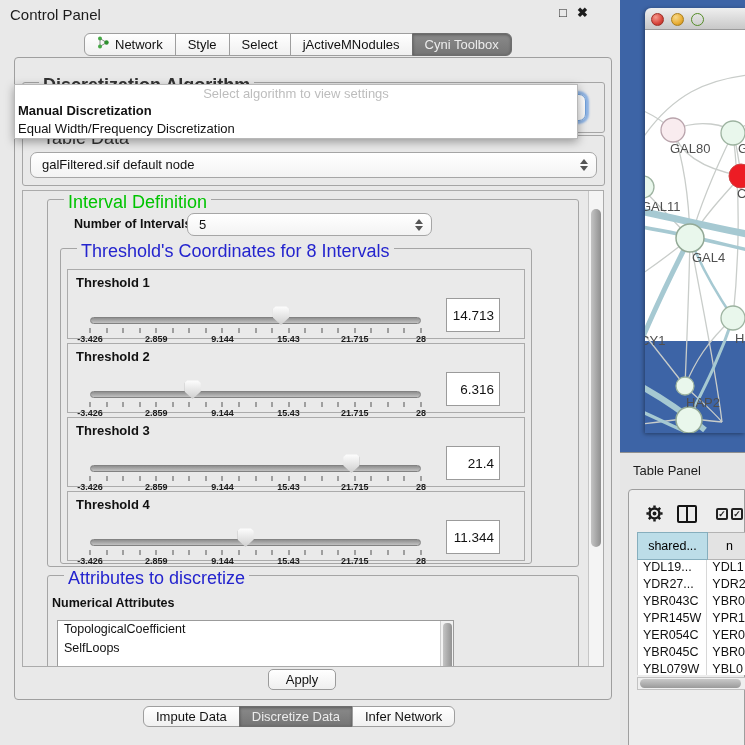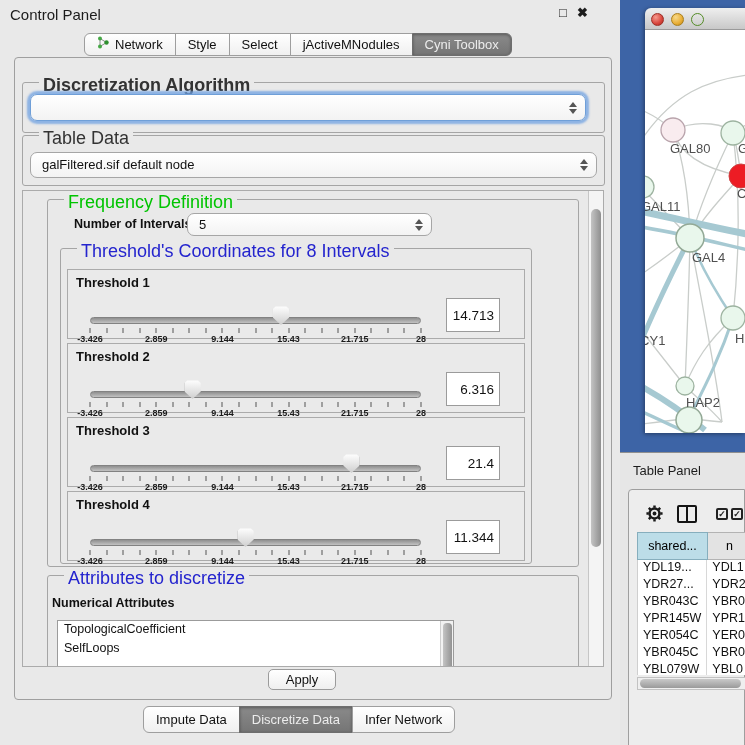--- a/index.html
+++ b/index.html
@@ -53,30 +53,30 @@
   .tlabels{position:absolute;left:0;top:57px;width:100%;height:10px;}
   .tlabels span{position:absolute;transform:translateX(-50%);font-size:9px;font-weight:bold;color:#1a1a1a;white-space:nowrap;}
   .valfield{position:absolute;left:378px;top:28px;width:54px;height:34px;border:1px solid #9B9B9B;
        background:#FFF;font-size:13.5px;text-align:right;padding:0 5px;color:#111;}
   .listbox{position:absolute;left:9px;top:44px;width:397px;height:90px;background:#FFF;border:1px solid #9B9B9B;overflow:hidden;}
   .listbox .li{font-size:12.5px;line-height:17px;padding-left:6px;color:#111;white-space:nowrap;}
   .lscroll{position:absolute;right:0;top:0;width:13px;height:100%;background:#F2F2F2;border-left:1px solid #CFCFCF;}
   .lthumb{position:absolute;left:2px;top:2px;width:9px;height:62px;border-radius:4px;background:linear-gradient(90deg,#C4C4C4,#939393);}
   .btn{position:absolute;background:linear-gradient(#FFFFFF,#EFEFEF);border:1px solid #9B9B9B;border-radius:5px;
        font-size:13px;text-align:center;color:#111;}
-  .btabrow{position:absolute;left:144px;top:706px;display:flex;height:27px;}
+  .btabrow{position:absolute;left:144px;top:706px;display:flex;height:21px;}
 
   
   .desktop{position:absolute;left:620px;top:0;width:125px;height:452px;background:#3D64A6;}
   .netwin{position:absolute;left:25px;top:8px;width:100px;height:425px;border-radius:6px 0 0 0;overflow:hidden;
        box-shadow:-1px 1px 4px rgba(0,0,0,.4);}
   .titlebar{position:absolute;left:0;top:0;width:100%;height:22px;background:linear-gradient(#EFEFEF,#C8C8C8);
        border-bottom:1px solid #9A9A9A;}
   .light{position:absolute;top:5px;width:13px;height:13px;border-radius:50%;}
-  .netcanvas{position:absolute;left:0;top:22px;width:100px;height:403px;background:#FFF;}
+  .netcanvas{position:absolute;left:0;top:22px;width:100px;height:311px;background:#FFF;}
 
   
   .tp{position:absolute;left:620px;top:452px;width:125px;height:293px;background:#E6E6E6;border-top:1px solid #8F8F8F;}
   .tp-title{position:absolute;left:13px;top:10px;font-size:13px;color:#1c1c1c;}
   .tp-win{position:absolute;left:8px;top:36px;width:117px;height:282px;background:#EDEDED;
        border:1px solid #9E9E9E;border-radius:4px 0 0 4px;}
   .tp-toolbar{position:absolute;left:0;top:0;width:100%;height:40px;}
   .colicon{position:absolute;left:48px;top:15px;width:20px;height:18px;border:2px solid #141414;border-radius:2px;}
   .colicon i{position:absolute;left:50%;top:0;width:2px;height:100%;background:#141414;transform:translateX(-50%);}
   .cbx{position:absolute;top:18px;width:12px;height:12px;border:2px solid #222;border-radius:2px;
@@ -139,36 +139,41 @@
   <div class="group" style="left:22px;top:82px;width:583px;height:51px;">
     <span class="gtitle" style="font-weight:bold;">Discretization Algorithm</span>
   </div>
   <div class="combo focus" style="left:30px;top:94px;width:556px;height:27px;line-height:25px;">
     <span class="stepper">
         <i class="up"></i>
         <i class="dn"></i>
       </span>
   </div>
 
+  <div class="popup">
+    <div class="ph">Select algorithm to view settings</div>
+    <div class="it b">Manual Discretization</div>
+    <div class="it">Equal Width/Frequency Discretization</div>
+  </div>
 
   <div class="group" style="left:22px;top:135px;width:583px;height:51px;">
     <span class="gtitle">Table Data</span>
   </div>
   <div class="combo" style="left:30px;top:152px;width:567px;height:26px;line-height:24px;">
     <span>galFiltered.sif default node</span>
     <span class="stepper">
         <i class="up"></i>
         <i class="dn"></i>
       </span>
   </div>
 
   <div class="scrollpane">
 
     <div class="group" style="left:24px;top:8px;width:532px;height:368px;">
-      <span class="gtitle green">Frequency Definition</span>
+      <span class="gtitle green">Interval Definition</span>
 
       <div style="position:absolute;left:26px;top:17px;font-size:12.5px;font-weight:bold;color:#111;">Number of Intervals</div>
       <div class="combo" style="left:139px;top:13px;width:245px;height:23px;line-height:21px;">
         <span>5</span>
         <span class="stepper">
             <i class="up"></i>
             <i class="dn"></i>
           </span>
       </div>
 

